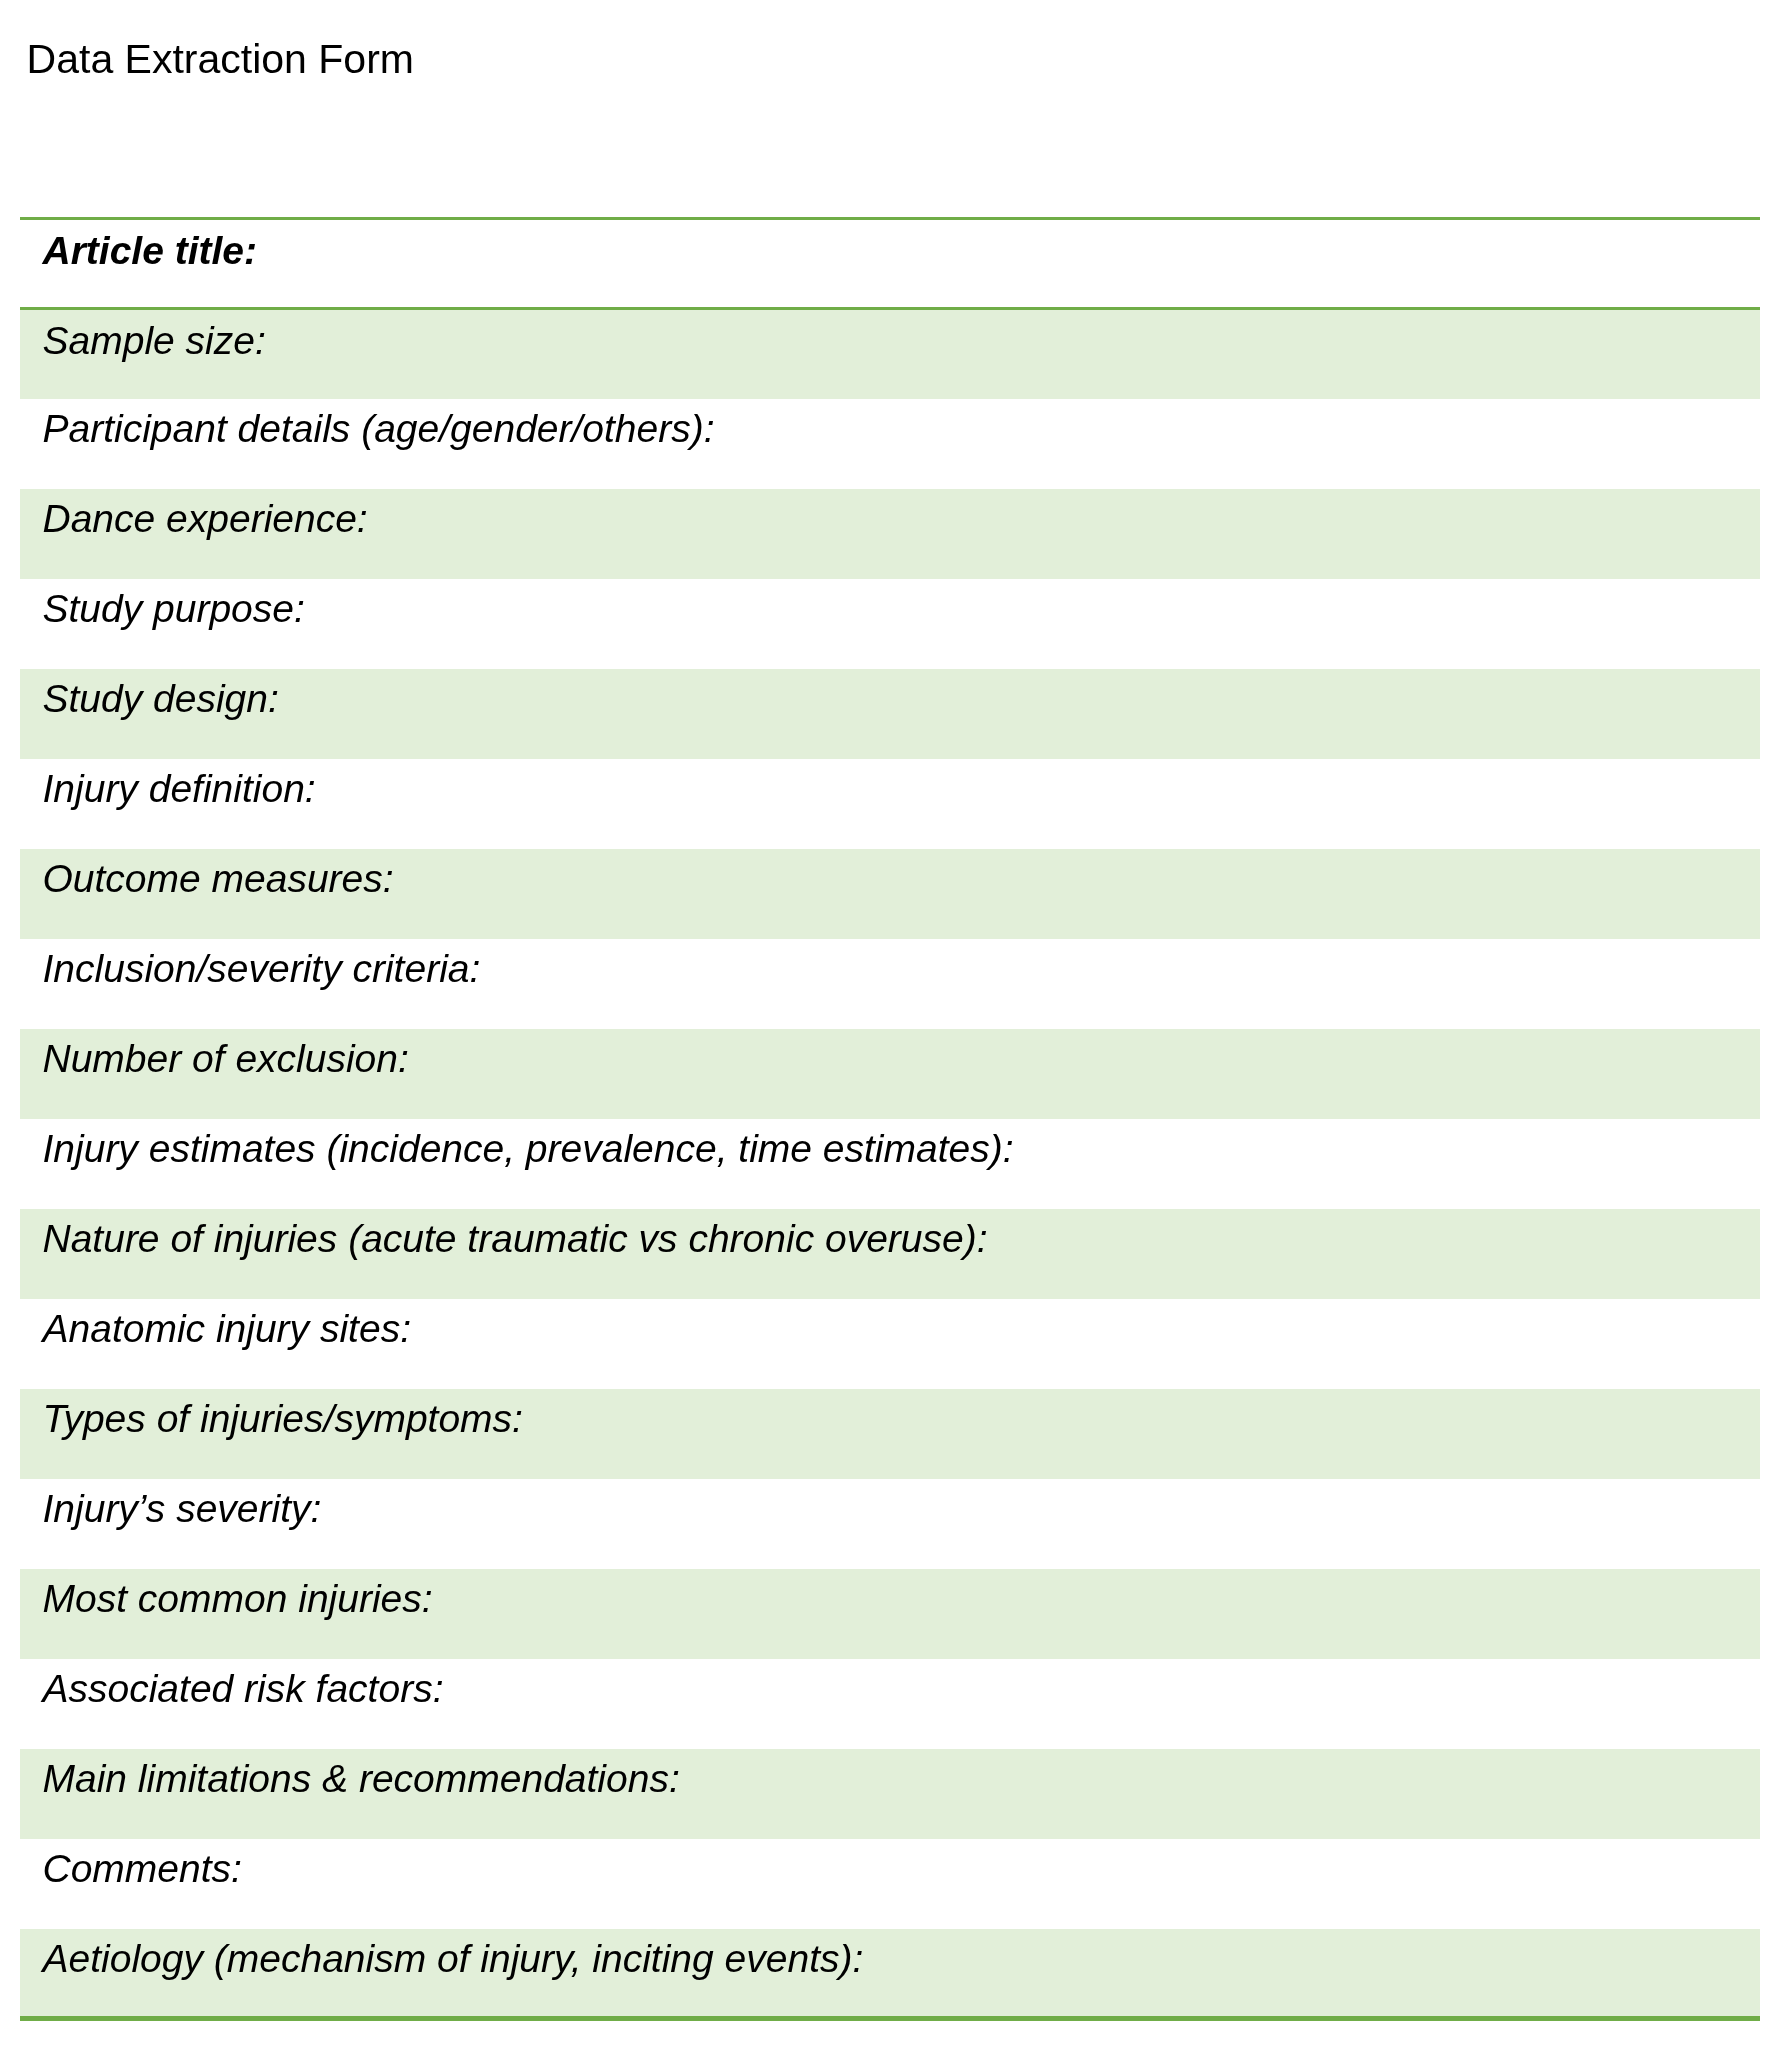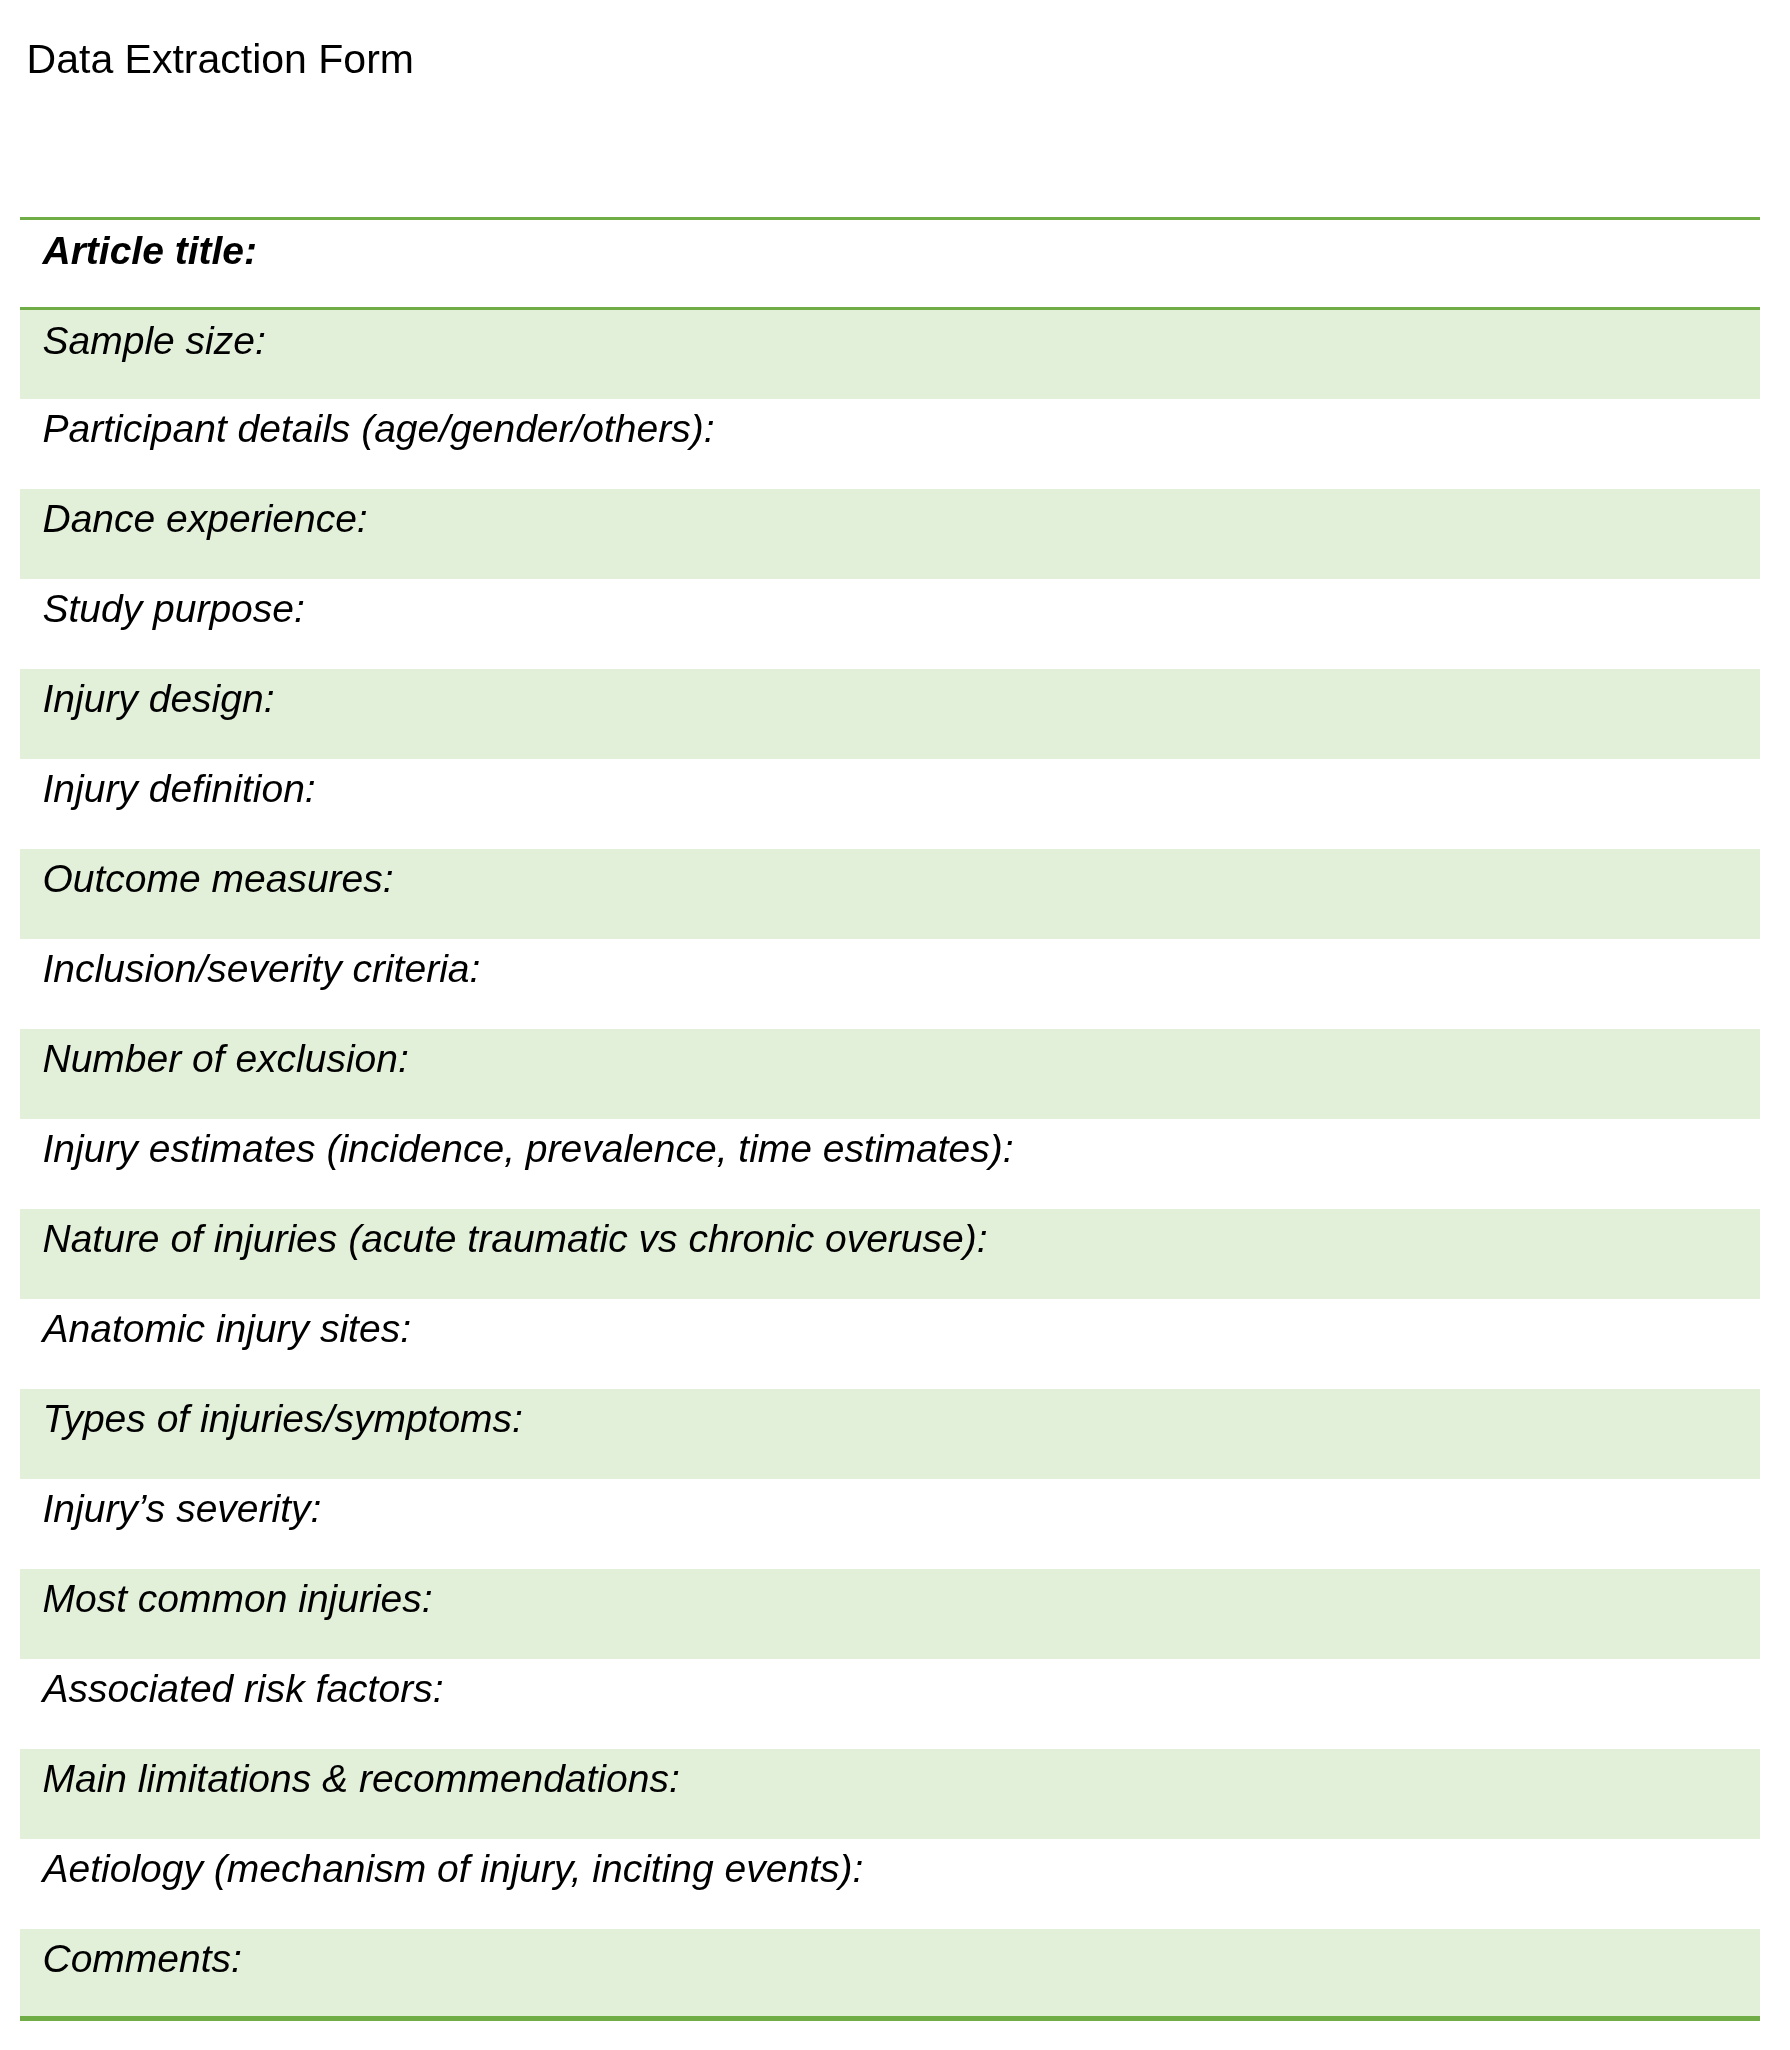--- a/index.html
+++ b/index.html
@@ -67,21 +67,21 @@
     <tr>
       <td>Participant details (age/gender/others):</td>
     </tr>
     <tr>
       <td>Dance experience:</td>
     </tr>
     <tr>
       <td>Study purpose:</td>
     </tr>
     <tr>
-      <td>Injury design:</td>
+      <td>Study design:</td>
     </tr>
     <tr>
       <td>Injury definition:</td>
     </tr>
     <tr>
       <td>Outcome measures:</td>
     </tr>
     <tr>
       <td>Inclusion/severity criteria:</td>
     </tr>
@@ -106,20 +106,20 @@
     <tr>
       <td>Most common injuries:</td>
     </tr>
     <tr>
       <td>Associated risk factors:</td>
     </tr>
     <tr>
       <td>Main limitations &amp; recommendations:</td>
     </tr>
     <tr>
-      <td>Aetiology (mechanism of injury, inciting events):</td>
+      <td>Comments:</td>
     </tr>
     <tr>
-      <td>Comments:</td>
+      <td>Aetiology (mechanism of injury, inciting events):</td>
     </tr>
   </tbody>
 </table>
 
 
 </body></html>

